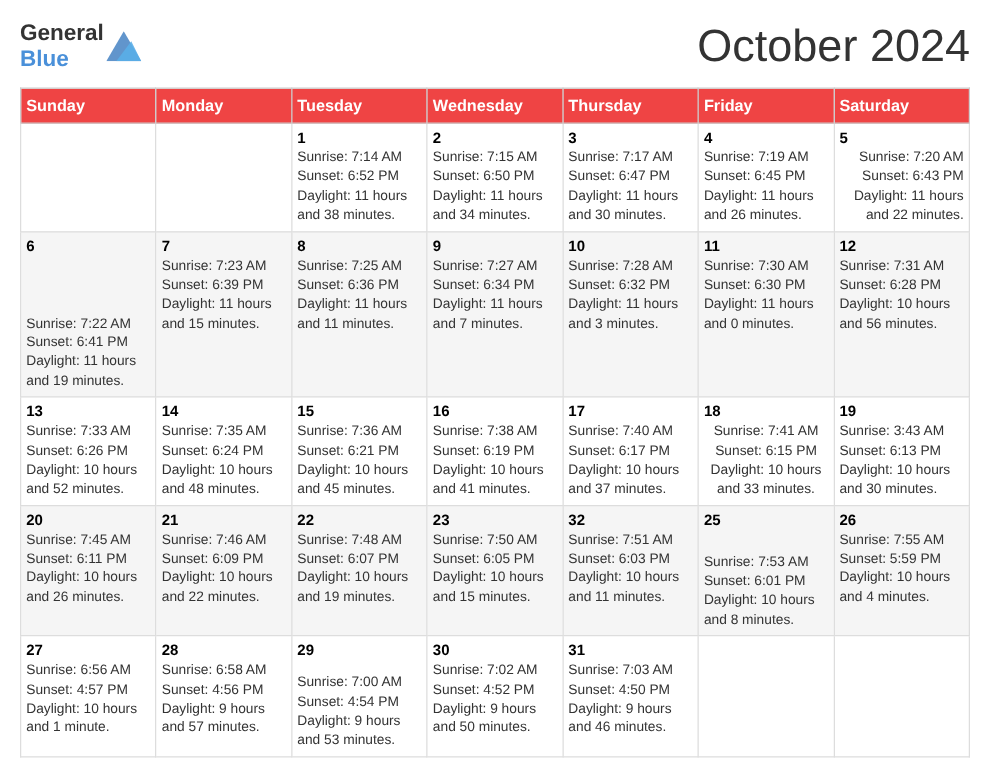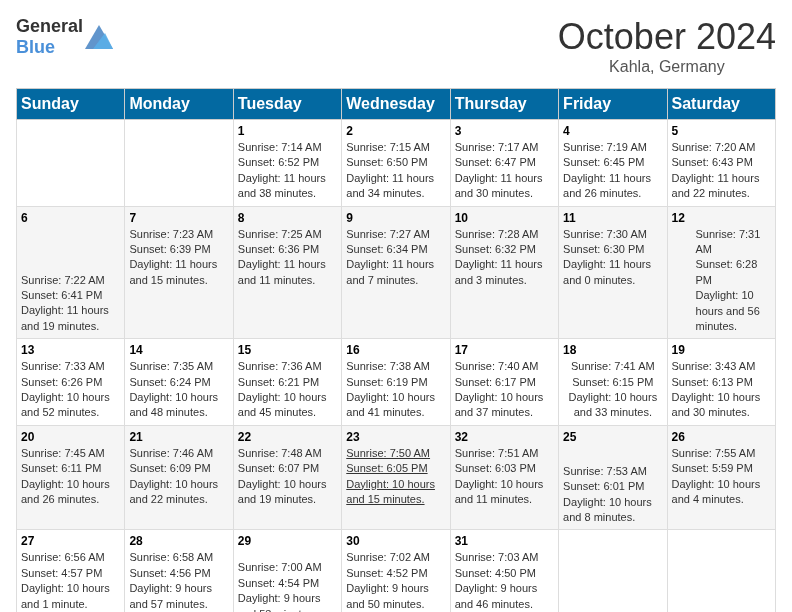--- a/index.html
+++ b/index.html
@@ -46,26 +46,26 @@
     .location-title {
       font-size: 16px;
       color: #555;
     }
     table {
       width: 100%;
       border-collapse: collapse;
       font-size: 11px;
     }
     thead tr th {
-      background-color: #0369a1;
+      background-color: #ef4444;
       color: #fff;
       padding: 6px 4px;
       text-align: left;
       font-weight: bold;
-      font-size: 16px;
+      font-size: 13px;
       border: 1px solid #ccc;
     }
     tbody tr td {
       border: 1px solid #ddd;
       padding: 4px;
       vertical-align: top;
       min-height: 70px;
       width: 107px;
     }
     tbody tr:nth-child(even) td {
@@ -96,21 +96,20 @@
       <span class="logo-text-general">General</span><br>
       <span class="logo-text-blue">Blue</span>
     </div>
     <svg class="logo-icon" viewBox="0 0 28 24" xmlns="http://www.w3.org/2000/svg">
       <polygon points="0,24 14,0 28,24" fill="#3a7abf" opacity="0.8"></polygon>
       <polygon points="8,24 20,8 28,24" fill="#5aaee8" opacity="0.9"></polygon>
     </svg>
   </div>
   <div class="title-block">
     <div class="month-title">October 2024</div>
-    <div class="location-title">Kahla, Germany</div>
   </div>
 </div>
 
 <table>
   <thead>
     <tr>
       <th>Sunday</th>
       <th>Monday</th>
       <th>Tuesday</th>
       <th>Wednesday</th>
@@ -142,21 +141,21 @@
 Daylight: 11 hours and 30 minutes.</div>
         </td>
         <td>
           <div class="day-num">4</div>
           <div class="day-detail" style="white-space: pre-line;">Sunrise: 7:19 AM
 Sunset: 6:45 PM
 Daylight: 11 hours and 26 minutes.</div>
         </td>
         <td>
           <div class="day-num">5</div>
-          <div class="day-detail" style="white-space: pre-line;">Sunrise: 7:20 AM
+          <div class="day-detail" style="white-space: pre-line; text-align: right;">Sunrise: 7:20 AM
 Sunset: 6:43 PM
 Daylight: 11 hours and 22 minutes.</div>
         </td>
       </tr>
       <tr>
         <td>
           <div class="day-num">6</div>
           <div class="day-detail" style="white-space: pre-line; margin-top: 48px;">Sunrise: 7:22 AM
 Sunset: 6:41 PM
 Daylight: 11 hours and 19 minutes.</div>
@@ -186,21 +185,21 @@
 Daylight: 11 hours and 3 minutes.</div>
         </td>
         <td>
           <div class="day-num">11</div>
           <div class="day-detail" style="white-space: pre-line;">Sunrise: 7:30 AM
 Sunset: 6:30 PM
 Daylight: 11 hours and 0 minutes.</div>
         </td>
         <td>
           <div class="day-num">12</div>
-          <div class="day-detail" style="white-space: pre-line; margin-left: 24px;">Sunrise: 7:31 AM
+          <div class="day-detail" style="white-space: pre-line;">Sunrise: 7:31 AM
 Sunset: 6:28 PM
 Daylight: 10 hours and 56 minutes.</div>
         </td>
       </tr>
       <tr>
         <td>
           <div class="day-num">13</div>
           <div class="day-detail" style="white-space: pre-line;">Sunrise: 7:33 AM
 Sunset: 6:26 PM
 Daylight: 10 hours and 52 minutes.</div>
@@ -256,21 +255,21 @@
 Daylight: 10 hours and 22 minutes.</div>
         </td>
         <td>
           <div class="day-num">22</div>
           <div class="day-detail" style="white-space: pre-line;">Sunrise: 7:48 AM
 Sunset: 6:07 PM
 Daylight: 10 hours and 19 minutes.</div>
         </td>
         <td>
           <div class="day-num">23</div>
-          <div class="day-detail" style="white-space: pre-line; text-decoration: underline;">Sunrise: 7:50 AM
+          <div class="day-detail" style="white-space: pre-line;">Sunrise: 7:50 AM
 Sunset: 6:05 PM
 Daylight: 10 hours and 15 minutes.</div>
         </td>
         <td>
           <div class="day-num">32</div>
           <div class="day-detail" style="white-space: pre-line;">Sunrise: 7:51 AM
 Sunset: 6:03 PM
 Daylight: 10 hours and 11 minutes.</div>
         </td>
         <td>

